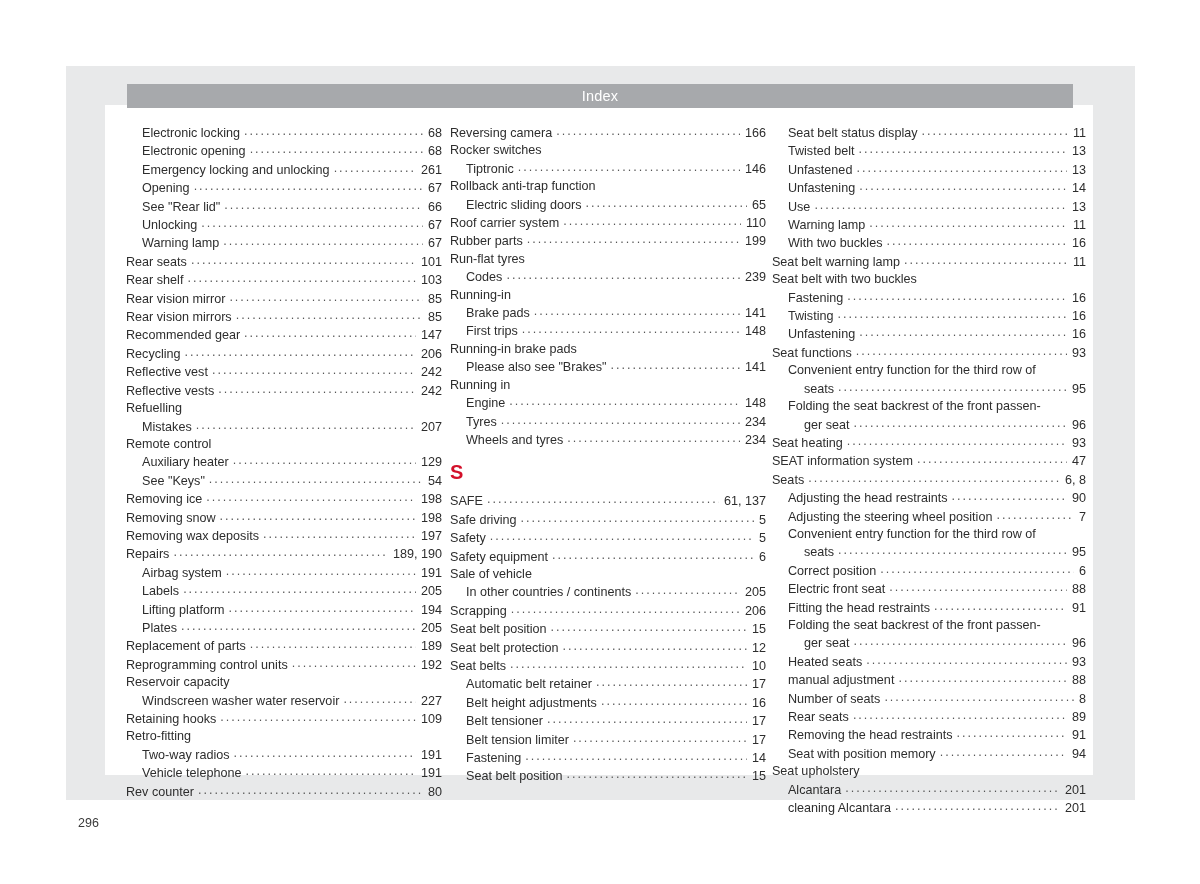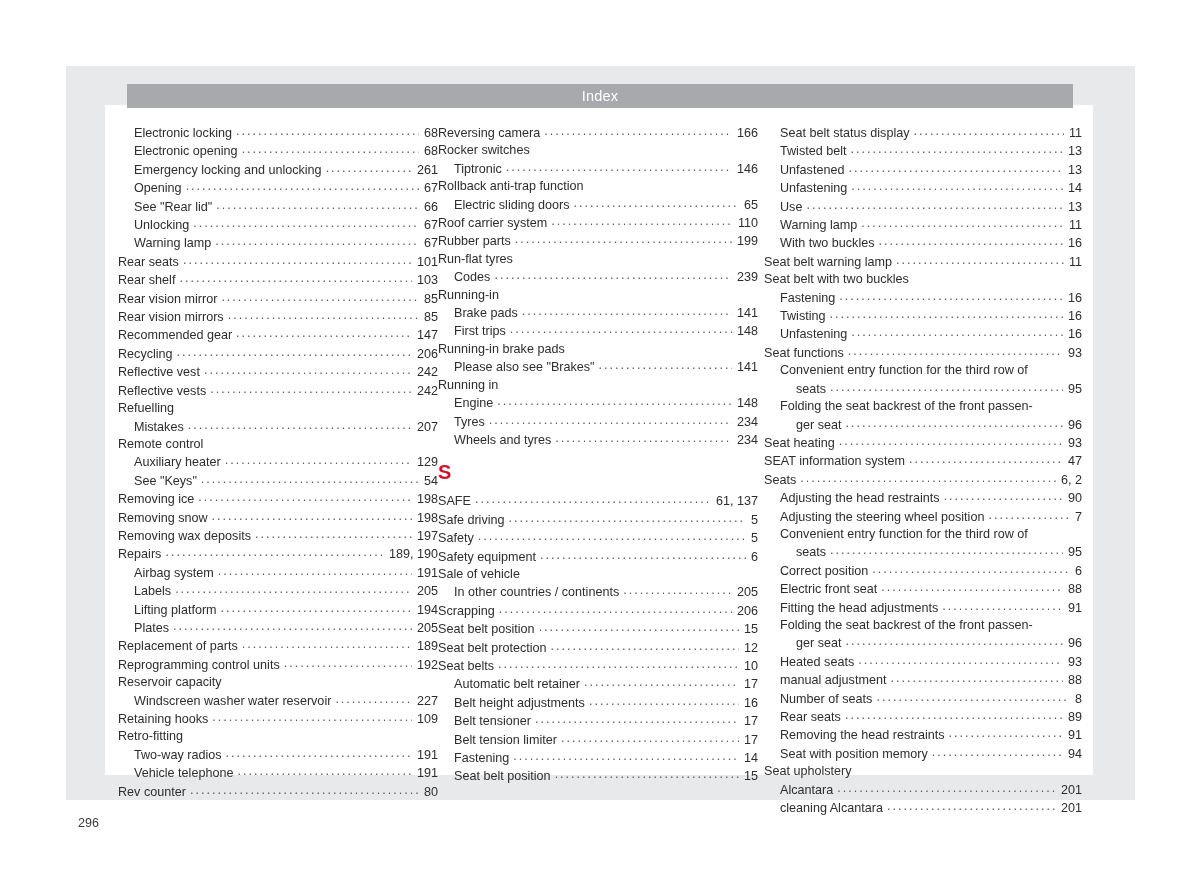--- a/index.html
+++ b/index.html
@@ -59,20 +59,21 @@
   #columns {
     position: absolute;
     left: 118px; top: 124px;
     width: 968px; height: 650px;
     display: flex;
     gap: 0px;
   }
   .column {
     width: 320px;
     padding-right: 0px;
+    margin-left: 8px;
   }
   .column.c1 { width: 320px; }
   .column.c2 { width: 320px; }
   .column.c3 { width: 318px; margin-left: 6px; }
 
   
   .letter {
     font-size: 20px;
     font-weight: bold;
     color: #d3102a;
@@ -536,21 +537,21 @@
           <span class="pg">93</span>
         </div>
         <div class="entry lvl0">
           <span class="lbl">SEAT information system</span>
           <span class="dots"></span>
           <span class="pg">47</span>
         </div>
         <div class="entry lvl0">
           <span class="lbl">Seats</span>
           <span class="dots"></span>
-          <span class="pg">6, 2</span>
+          <span class="pg">6, 8</span>
         </div>
         <div class="entry lvl1">
           <span class="lbl">Adjusting the head restraints</span>
           <span class="dots"></span>
           <span class="pg">90</span>
         </div>
         <div class="entry lvl1">
           <span class="lbl">Adjusting the steering wheel position</span>
           <span class="dots"></span>
           <span class="pg">7</span>
@@ -565,21 +566,21 @@
           <span class="lbl">Correct position</span>
           <span class="dots"></span>
           <span class="pg">6</span>
         </div>
         <div class="entry lvl1">
           <span class="lbl">Electric front seat</span>
           <span class="dots"></span>
           <span class="pg">88</span>
         </div>
         <div class="entry lvl1">
-          <span class="lbl">Fitting the head adjustments</span>
+          <span class="lbl">Fitting the head restraints</span>
           <span class="dots"></span>
           <span class="pg">91</span>
         </div>
         <div class="entry lvl1 nodots"><span class="lbl">Folding the seat backrest of the front passen-</span></div>
         <div class="entry cont">
           <span class="lbl">ger seat</span>
           <span class="dots"></span>
           <span class="pg">96</span>
         </div>
         <div class="entry lvl1">

